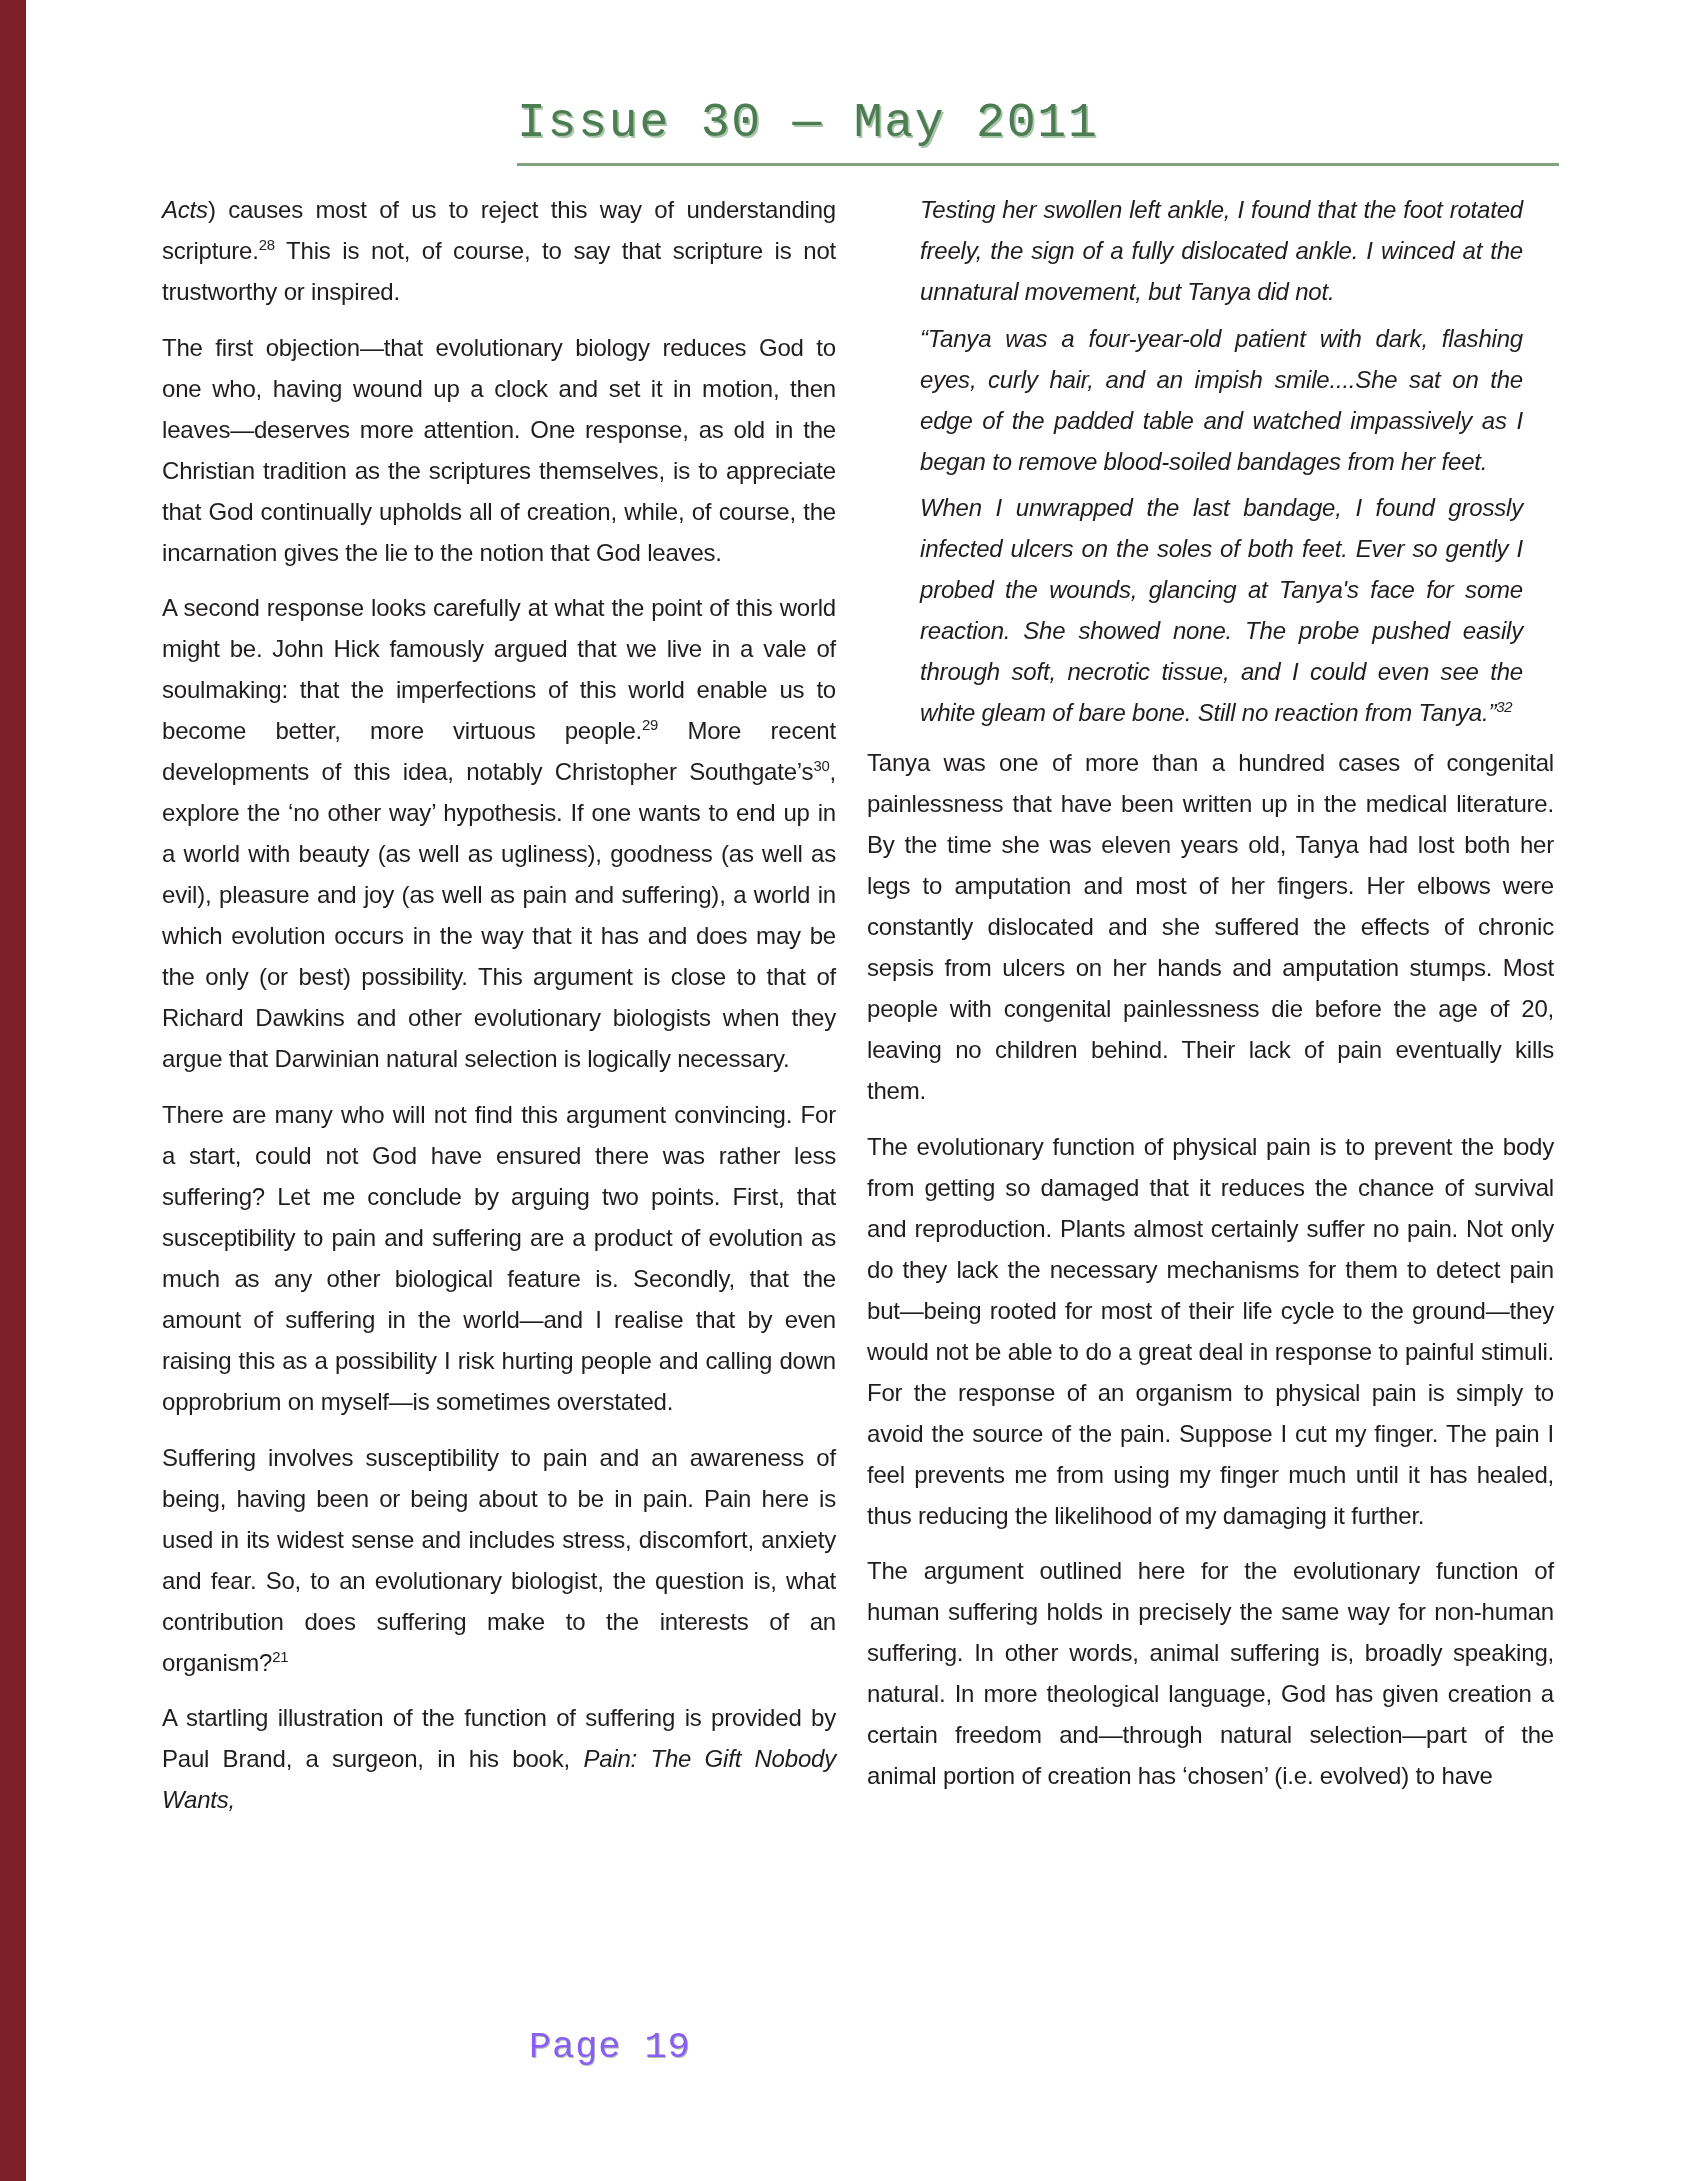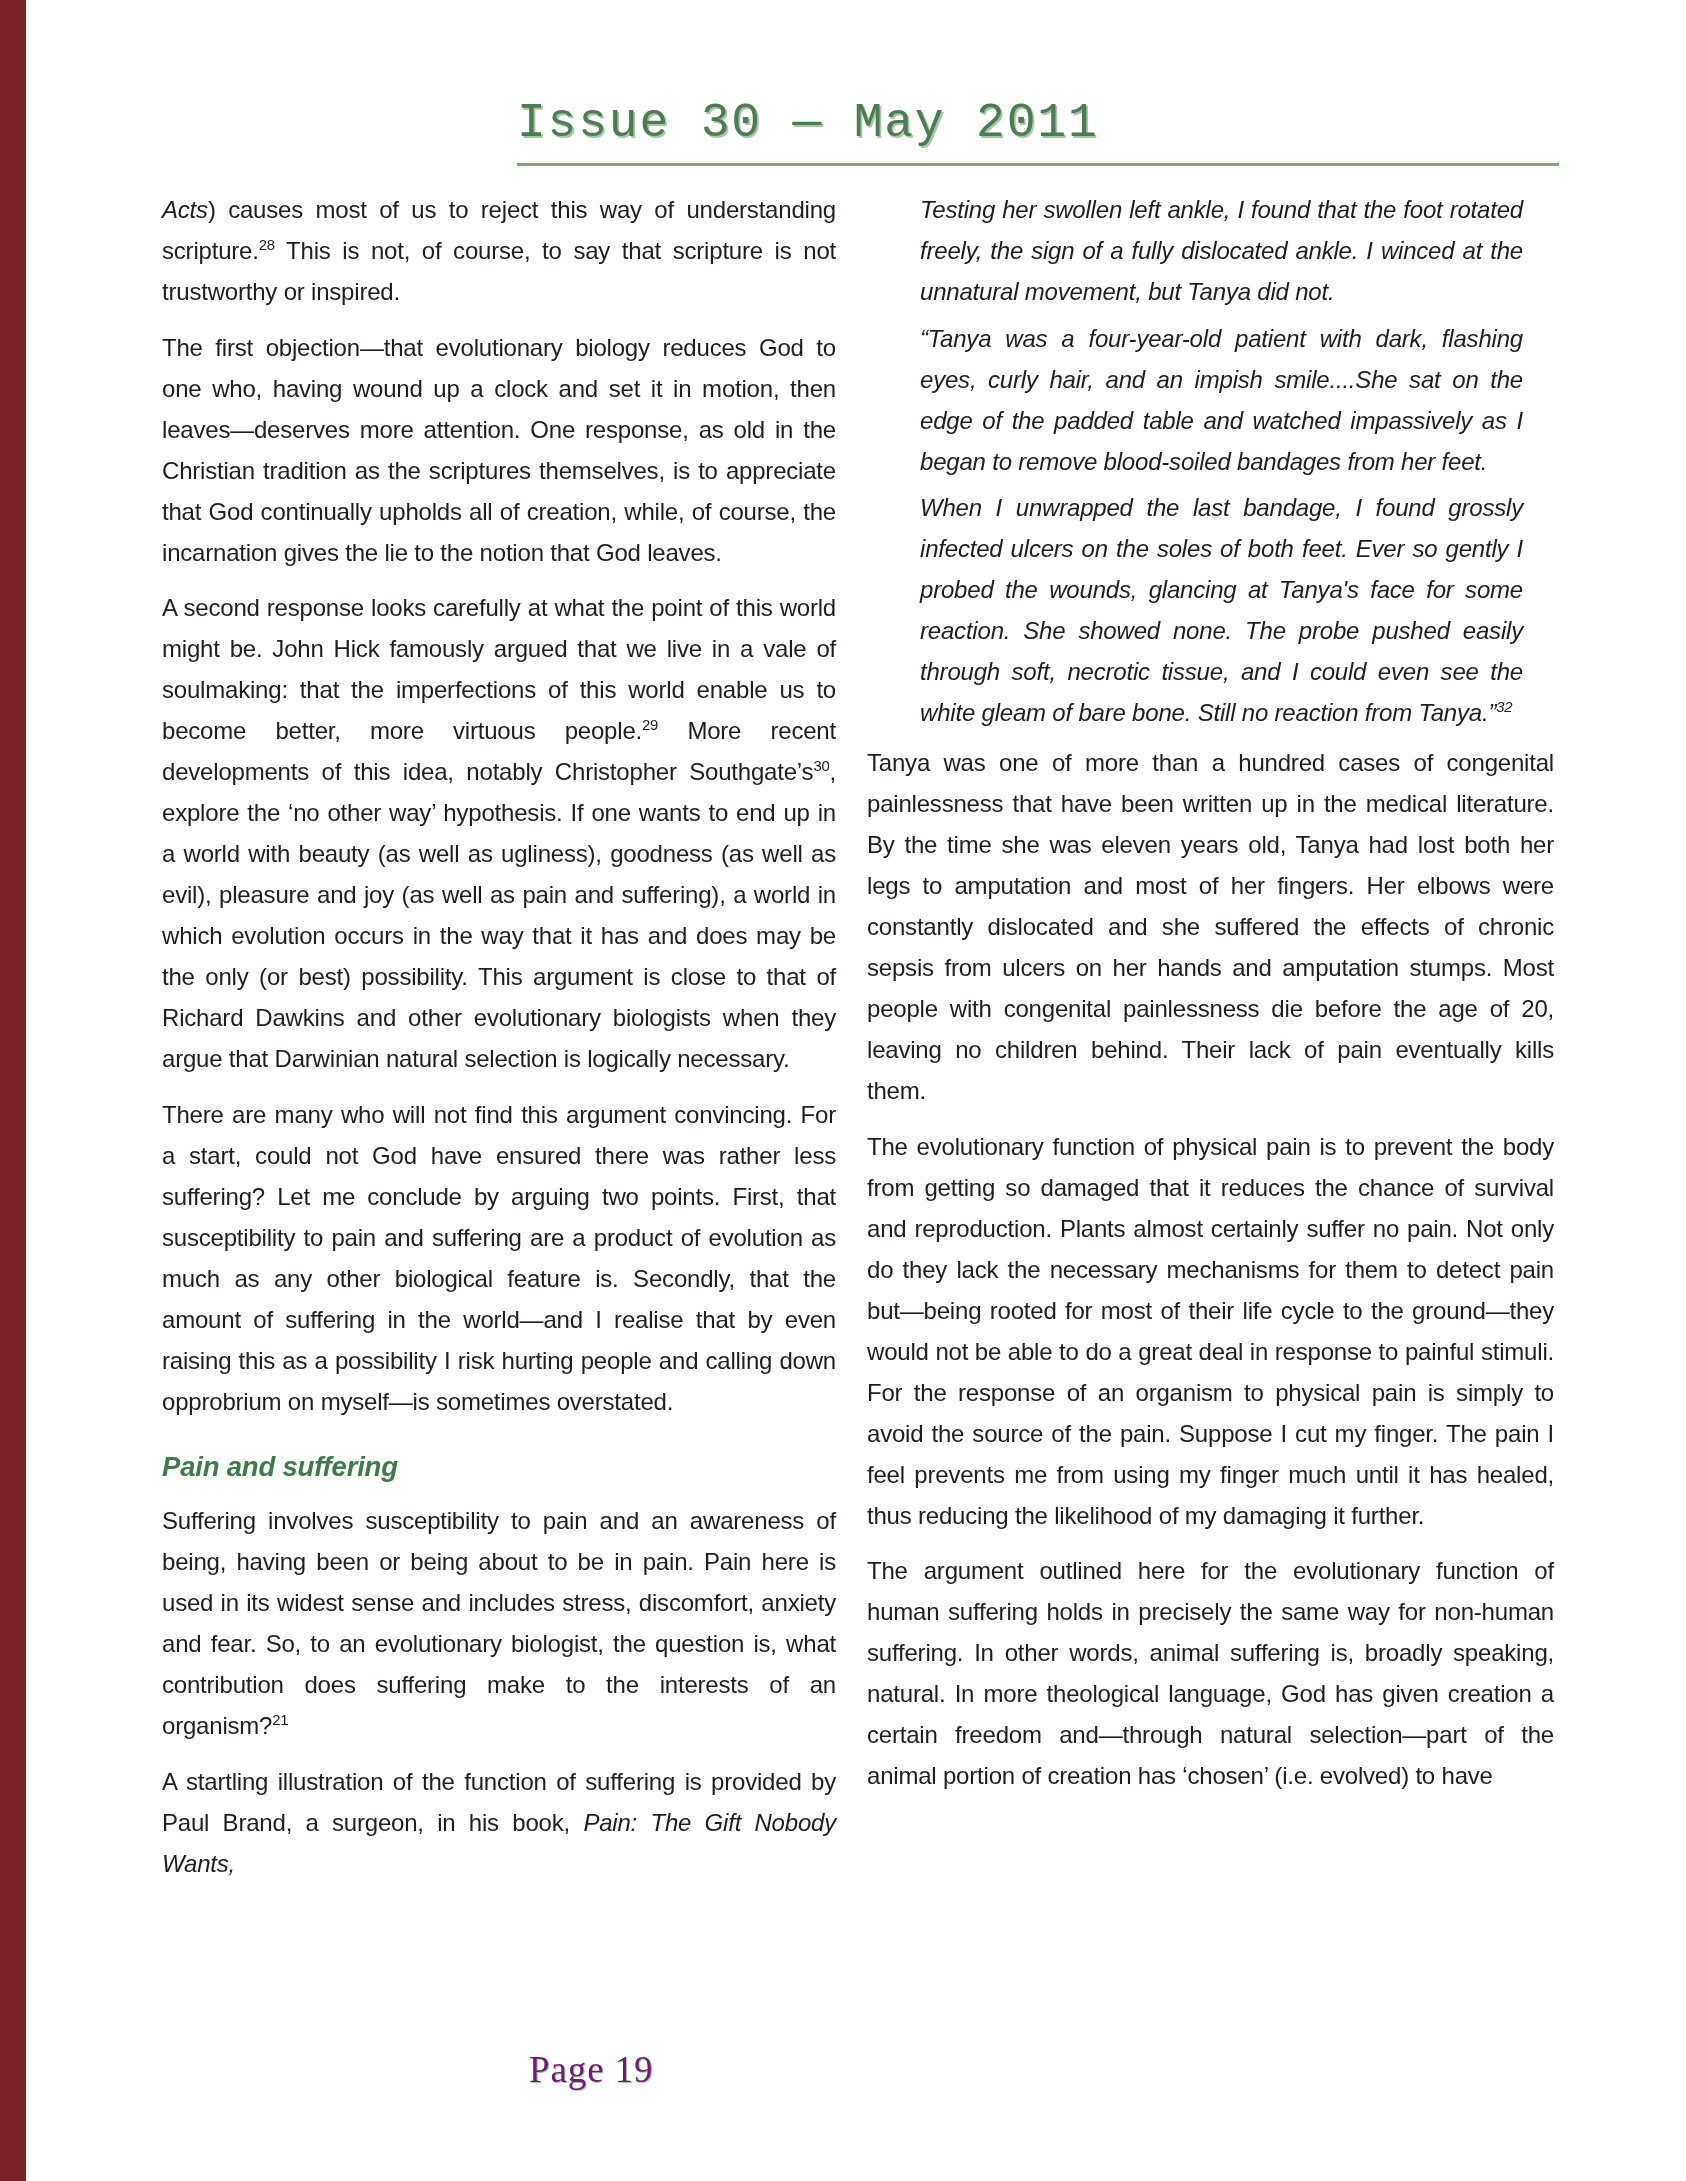--- a/index.html
+++ b/index.html
@@ -52,46 +52,44 @@
   .section-heading {
     margin: 24px 0 13px 0;
     font-size: 27.5px;
     font-weight: bold;
     font-style: italic;
     color: #3e7b49;
     text-align: left;
   }
   .page-number {
     position: absolute; left: 529px; top: 2026px;
-    font-family: Liberation Serif, serif;
+    font-family: Liberation Mono, monospace;
     font-size: 37px; letter-spacing: 0.9px;
-    color: #701a75;
+    color: #8b5cf6;
     text-shadow: 0.9px 0.9px 0 #a9c5aa;
     white-space: nowrap;
-    margin-top: 22px;
   }
 </style>
 </head>
 <body>
 
 <div class="spine"></div>
 
 <div class="page-title">Issue 30 — May 2011</div>
 <div class="header-rule"></div>
 
 <div class="col col-left">
   <p><span class="italic">Acts</span><span>) causes most of us to reject this way of understanding scripture.</span><sup class="fn">28</sup><span> This is not, of course, to say that scripture is not trustworthy or inspired.</span></p>
 
   <p><span>The first objection—that evolutionary biology reduces God to one who, having wound up a clock and set it in motion, then leaves—deserves more attention. One response, as old in the Christian tradition as the scriptures themselves, is to appreciate that God continually upholds all of creation, while, of course, the incarnation gives the lie to the notion that God leaves.</span></p>
 
   <p><span>A second response looks carefully at what the point of this world might be. John Hick famously argued that we live in a vale of soulmaking: that the imperfections of this world enable us to become better, more virtuous people.</span><sup class="fn">29</sup><span> More recent developments of this idea, notably Christopher Southgate’s</span><sup class="fn">30</sup><span>, explore the ‘no other way’ hypothesis. If one wants to end up in a world with beauty (as well as ugliness), goodness (as well as evil), pleasure and joy (as well as pain and suffering), a world in which evolution occurs in the way that it has and does may be the only (or best) possibility. This argument is close to that of Richard Dawkins and other evolutionary biologists when they argue that Darwinian natural selection is logically necessary.</span></p>
 
   <p><span>There are many who will not find this argument convincing. For a start, could not God have ensured there was rather less suffering? Let me conclude by arguing two points. First, that susceptibility to pain and suffering are a product of evolution as much as any other biological feature is. Secondly, that the amount of suffering in the world—and I realise that by even raising this as a possibility I risk hurting people and calling down opprobrium on myself—is sometimes overstated.</span></p>
 
-  <h2 class="section-heading">Pain and suffering</h2>
 
   <p><span>Suffering involves susceptibility to pain and an awareness of being, having been or being about to be in pain. Pain here is used in its widest sense and includes stress, discomfort, anxiety and fear. So, to an evolutionary biologist, the question is, what contribution does suffering make to the interests of an organism?</span><sup class="fn">21</sup></p>
 
   <p><span>A startling illustration of the function of suffering is provided by Paul Brand, a surgeon, in his book, </span><span class="italic">Pain: The Gift Nobody Wants,</span></p>
 </div>
 
 <div class="col col-right">
   <p class="quote-para"><span>Testing her swollen left ankle, I found that the foot rotated freely, the sign of a fully dislocated ankle. I winced at the unnatural movement, but Tanya did not.</span></p>
   <p class="quote-para"><span>“Tanya was a four-year-old patient with dark, flashing eyes, curly hair, and an impish smile....She sat on the edge of the padded table and watched impassively as I began to remove blood-soiled bandages from her feet.</span></p>
   <p class="quote-para last"><span>When I unwrapped the last bandage, I found grossly infected ulcers on the soles of both feet. Ever so gently I probed the wounds, glancing at Tanya's face for some reaction. She showed none. The probe pushed easily through soft, necrotic tissue, and I could even see the white gleam of bare bone. Still no reaction from Tanya.”</span><sup class="fn">32</sup></p>

